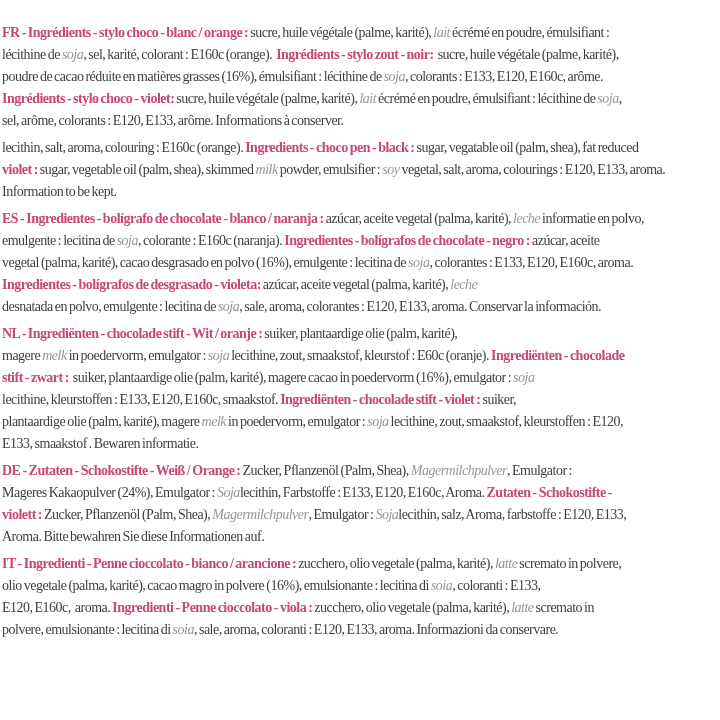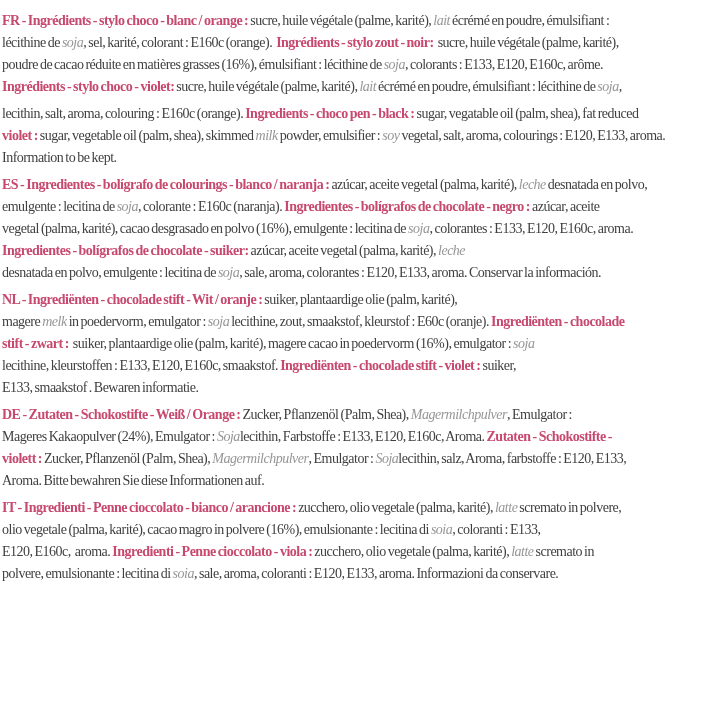--- a/index.html
+++ b/index.html
@@ -9,21 +9,21 @@
     --bg:#ffffff;
   }
   html,body{margin:0;padding:0;}
   body{
     width:720px;height:720px;
     background:var(--bg);
     overflow:hidden;
     font-family:"Liberation Serif", serif;
   }
   #label{
-    padding:10px 2px 0 2px;
+    padding:22px 2px 0 2px;
     width:716px;
   }
   .section{margin:0 0 5px 0;}
   .line{
     height:22px;
     line-height:22px;
     font-size:14px;
     letter-spacing:-0.5px;
     word-spacing:-1px;
     white-space:pre;
@@ -43,38 +43,40 @@
 </head>
 <body>
 
 <div id="label">
 
 <div class="section">
       <div class="line"><span class="head">FR - Ingrédients - stylo choco - blanc / orange : </span><span class="txt">sucre, huile végétale (palme, karité), </span><span class="em">lait</span><span class="txt"> écrémé en poudre, émulsifiant :</span></div>
       <div class="line"><span class="txt">lécithine de </span><span class="em">soja</span><span class="txt">, sel, karité, colorant : E160c (orange).  </span><span class="head">Ingrédients - stylo zout - noir:</span><span class="txt">  sucre, huile végétale (palme, karité),</span></div>
       <div class="line"><span class="txt">poudre de cacao réduite en matières grasses (16%), émulsifiant : lécithine de </span><span class="em">soja</span><span class="txt">, colorants : E133, E120, E160c, arôme.</span></div>
       <div class="line"><span class="head">Ingrédients - stylo choco - violet:</span><span class="txt"> sucre, huile végétale (palme, karité), </span><span class="em">lait</span><span class="txt"> écrémé en poudre, émulsifiant : lécithine de </span><span class="em">soja</span><span class="txt">,</span></div>
+      <div class="line"><span class="txt">sel, arôme, colorants : E120, E133, arôme. Informations à conserver.</span></div>
     </div>
     <div class="section">
       <div class="line"><span class="txt">lecithin, salt, aroma, colouring : E160c (orange). </span><span class="head">Ingredients - choco pen - black : </span><span class="txt">sugar, vegatable oil (palm, shea), fat reduced</span></div>
       <div class="line"><span class="head">violet : </span><span class="txt">sugar, vegetable oil (palm, shea), skimmed </span><span class="em">milk</span><span class="txt"> powder, emulsifier : </span><span class="em">soy</span><span class="txt"> vegetal, salt, aroma, colourings : E120, E133, aroma.</span></div>
       <div class="line"><span class="txt">Information to be kept.</span></div>
     </div>
     <div class="section">
-      <div class="line"><span class="head">ES - Ingredientes - bolígrafo de colourings - blanco / naranja : </span><span class="txt">azúcar, aceite vegetal (palma, karité), </span><span class="em">leche</span><span class="txt"> desnatada en polvo,</span></div>
+      <div class="line"><span class="head">ES - Ingredientes - bolígrafo de chocolate - blanco / naranja : </span><span class="txt">azúcar, aceite vegetal (palma, karité), </span><span class="em">leche</span><span class="txt"> informatie en polvo,</span></div>
       <div class="line"><span class="txt">emulgente : lecitina de </span><span class="em">soja</span><span class="txt">, colorante : E160c (naranja). </span><span class="head">Ingredientes - bolígrafos de chocolate - negro : </span><span class="txt">azúcar, aceite</span></div>
       <div class="line"><span class="txt">vegetal (palma, karité), cacao desgrasado en polvo (16%), emulgente : lecitina de </span><span class="em">soja</span><span class="txt">, colorantes : E133, E120, E160c, aroma.</span></div>
-      <div class="line"><span class="head">Ingredientes - bolígrafos de chocolate - suiker: </span><span class="txt">azúcar, aceite vegetal (palma, karité), </span><span class="em">leche</span></div>
+      <div class="line"><span class="head">Ingredientes - bolígrafos de desgrasado - violeta: </span><span class="txt">azúcar, aceite vegetal (palma, karité), </span><span class="em">leche</span></div>
       <div class="line"><span class="txt">desnatada en polvo, emulgente : lecitina de </span><span class="em">soja</span><span class="txt">, sale, aroma, colorantes : E120, E133, aroma. Conservar la información.</span></div>
     </div>
     <div class="section">
       <div class="line"><span class="head">NL - Ingrediënten - chocolade stift - Wit / oranje : </span><span class="txt">suiker, plantaardige olie (palm, karité),</span></div>
       <div class="line"><span class="txt">magere </span><span class="em">melk</span><span class="txt"> in poedervorm, emulgator : </span><span class="em">soja</span><span class="txt"> lecithine, zout, smaakstof, kleurstof : E60c (oranje). </span><span class="head">Ingrediënten - chocolade</span></div>
       <div class="line"><span class="head">stift - zwart : </span><span class="txt"> suiker, plantaardige olie (palm, karité), magere cacao in poedervorm (16%), emulgator : </span><span class="em">soja</span></div>
       <div class="line"><span class="txt">lecithine, kleurstoffen : E133, E120, E160c, smaakstof. </span><span class="head">Ingrediënten - chocolade stift - violet : </span><span class="txt">suiker,</span></div>
+      <div class="line"><span class="txt">plantaardige olie (palm, karité), magere </span><span class="em">melk</span><span class="txt"> in poedervorm, emulgator : </span><span class="em">soja</span><span class="txt"> lecithine, zout, smaakstof, kleurstoffen : E120,</span></div>
       <div class="line"><span class="txt">E133, smaakstof . Bewaren informatie.</span></div>
     </div>
     <div class="section">
       <div class="line"><span class="head">DE - Zutaten - Schokostifte - Weiß / Orange : </span><span class="txt">Zucker, Pflanzenöl (Palm, Shea), </span><span class="em">Magermilchpulver</span><span class="txt">, Emulgator :</span></div>
       <div class="line"><span class="txt">Mageres Kakaopulver (24%), Emulgator : </span><span class="em">Soja</span><span class="txt">lecithin, Farbstoffe : E133, E120, E160c, Aroma. </span><span class="head">Zutaten - Schokostifte -</span></div>
       <div class="line"><span class="head">violett : </span><span class="txt">Zucker, Pflanzenöl (Palm, Shea), </span><span class="em">Magermilchpulver</span><span class="txt">, Emulgator : </span><span class="em">Soja</span><span class="txt">lecithin, salz, Aroma, farbstoffe : E120, E133,</span></div>
       <div class="line"><span class="txt">Aroma. Bitte bewahren Sie diese Informationen auf.</span></div>
     </div>
     <div class="section">
       <div class="line"><span class="head">IT - Ingredienti - Penne cioccolato - bianco / arancione : </span><span class="txt">zucchero, olio vegetale (palma, karité), </span><span class="em">latte</span><span class="txt"> scremato in polvere,</span></div>

